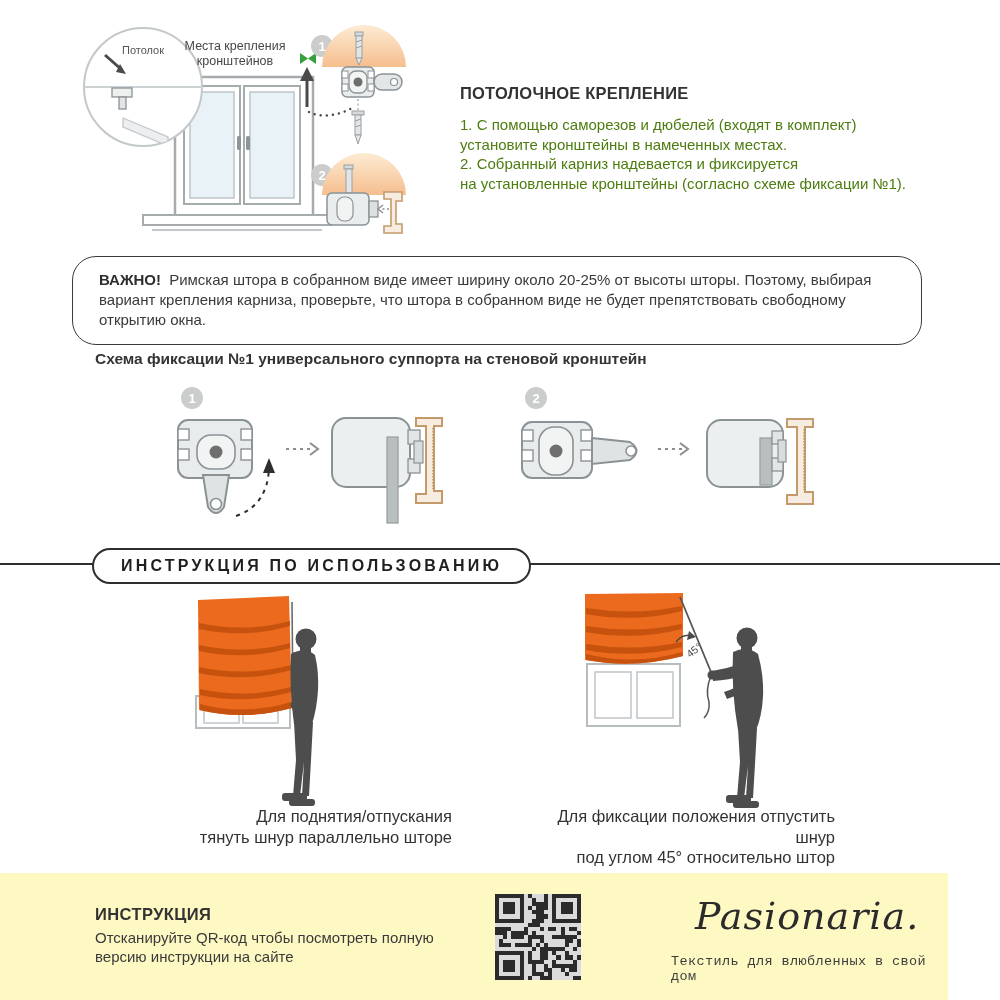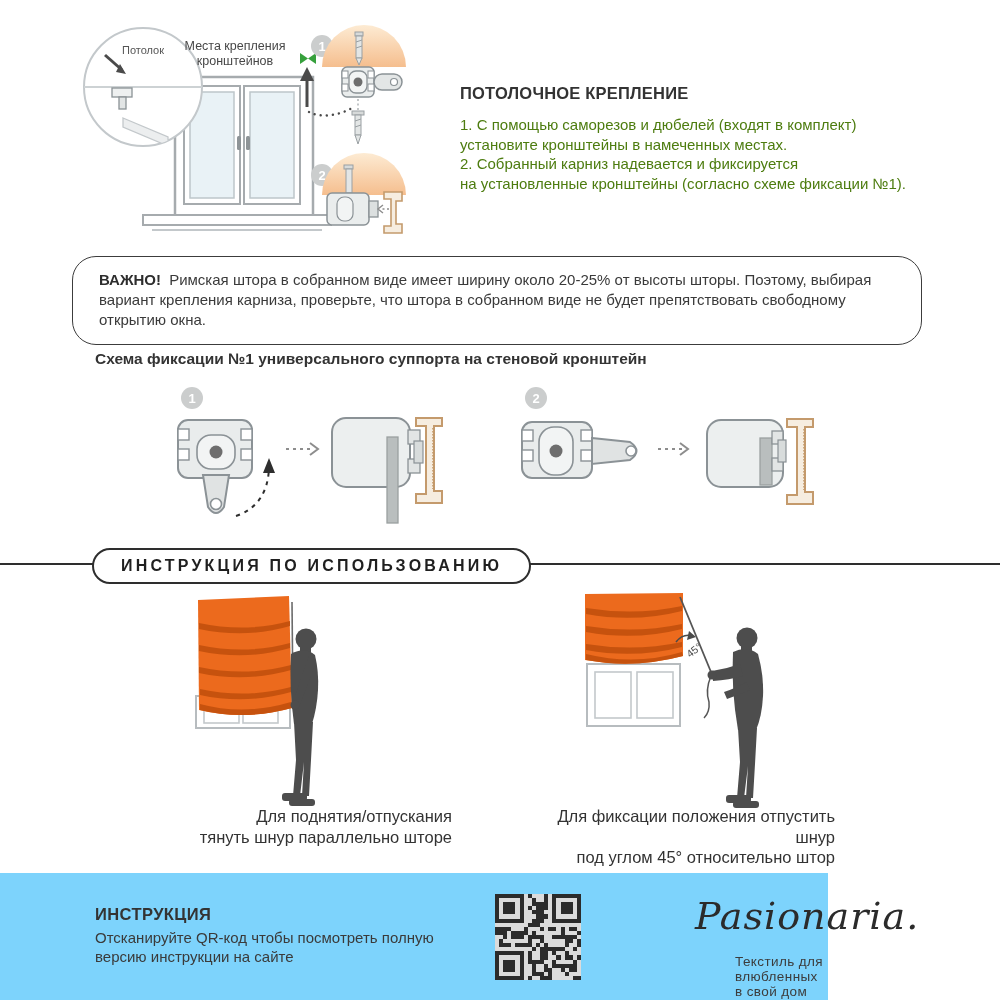--- a/index.html
+++ b/index.html
@@ -16,21 +16,21 @@
   
   .schema-heading{left:95px;top:350px;font-size:15.5px;font-weight:bold;color:#333;margin:0;text-align:right;}
   
   .rule{left:0;top:563px;width:1000px;height:2px;background:#2e2e2e;}
   .pill{left:92px;top:548px;background:#fff;border:2px solid #2e2e2e;border-radius:24px;padding:7px 27px;font-size:16px;letter-spacing:3.2px;color:#1f1f1f;font-weight:bold;white-space:nowrap;}
   
   .caption{top:806px;width:320px;text-align:right;font-size:16.5px;line-height:20.5px;color:#333;white-space:pre-line;}
   .caption.left{left:132px;}
   .caption.right{left:515px;}
   
-  .footer{left:0;top:873px;width:828px;height:127px;background:#7dd3fc;}
+  .footer{left:0;top:873px;width:948px;height:127px;background:#fef9c3;}
   .footer-head{left:95px;top:905px;font-size:16.5px;font-weight:bold;color:#333;letter-spacing:.4px;}
   .footer-body{left:95px;top:928px;font-size:15px;line-height:19px;color:#3a3a3a;white-space:pre-line;}
   .brand{left:695px;top:894px;width:260px;font-family:"DejaVu Serif",serif;font-style:italic;font-weight:normal;font-size:38px;color:#2b2b2b;letter-spacing:1px;}
   .tagline{left:697px;top:954px;font-size:13.5px;color:#3c3c3c;letter-spacing:.4px;}
   svg text{font-family:"Liberation Sans",sans-serif;}
 </style>
 </head>
 <body>
 
 <div class="page">
@@ -411,16 +411,16 @@
         <rect x="13" y="19" width="1" height="1" fill="#2b2b2b"></rect>
         <rect x="17" y="19" width="1" height="1" fill="#2b2b2b"></rect>
         <rect x="8" y="20" width="1" height="1" fill="#2b2b2b"></rect>
         <rect x="11" y="20" width="1" height="1" fill="#2b2b2b"></rect>
         <rect x="12" y="20" width="1" height="1" fill="#2b2b2b"></rect>
         <rect x="13" y="20" width="1" height="1" fill="#2b2b2b"></rect>
         <rect x="19" y="20" width="1" height="1" fill="#2b2b2b"></rect>
         <rect x="20" y="20" width="1" height="1" fill="#2b2b2b"></rect>
       </svg>
     <div class="abs brand" style="left:695px;top:21px;">Pasionaria.</div>
-    <div class="abs tagline" style="left:735px;top:81px;">Текстиль для влюбленных в свой дом</div>
+    <div class="abs tagline" style="left:671px;top:81px;font-family:Liberation Mono, monospace;">Текстиль для влюбленных в свой дом</div>
   </div>
 
 </div>
 
 </body></html>

